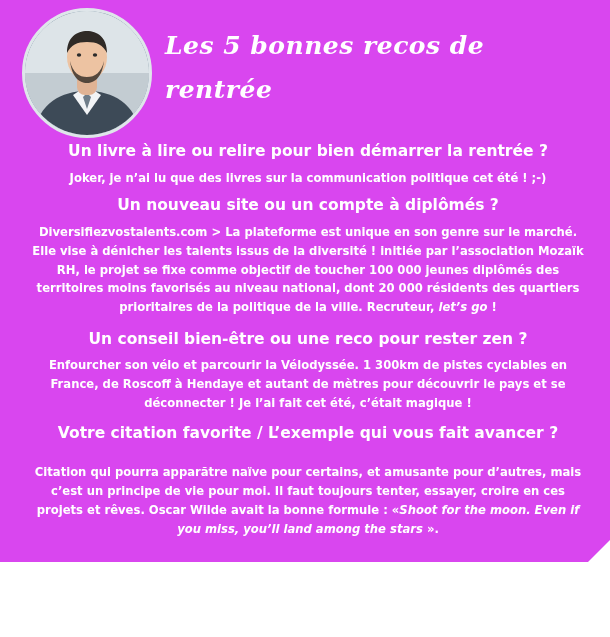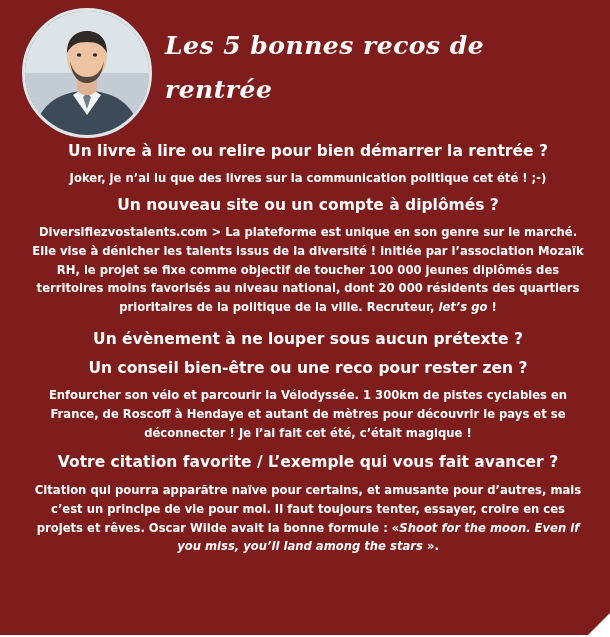--- a/index.html
+++ b/index.html
@@ -9,22 +9,22 @@
   body {
     width: 610px;
     height: 637px;
     background: #ffffff;
     font-family: "DejaVu Sans", sans-serif;
     overflow: hidden;
   }
   .card {
     position: relative;
     width: 610px;
-    height: 635px;
-    background: #7f1d1d;
+    height: 562px;
+    background: #d946ef;
     box-sizing: border-box;
     overflow: hidden;
   }
   
   .corner-cut {
     position: absolute;
     right: -2px;
     bottom: -2px;
     width: 0;
     height: 0;
@@ -92,21 +92,21 @@
     max-width: 560px;
   }
   .a em {
     font-style: italic;
   }
   .a .link {
     display: block;
   }
   .block.spaced { margin-bottom: 13px; }
   .block.tight { margin-bottom: 11px; }
-  .block-last .q { margin-bottom: 9px; }
+  .block-last .q { margin-bottom: 21px; }
 </style>
 </head>
 <body>
 
 <div class="card">
 
   <div class="header">
 
     <div class="avatar">
       <svg width="124" height="124" viewBox="0 0 124 124" aria-hidden="true">
@@ -151,21 +151,20 @@
       <p class="q">Un livre à lire ou relire pour bien démarrer la rentrée ?</p>
       <p class="a">Joker, je n’ai lu que des livres sur la communication politique cet été !  ;-)</p>
     </div>
 
     <div class="block spaced">
       <p class="q">Un nouveau site ou un compte à diplômés ?</p>
       <p class="a"><span>Diversifiezvostalents.com &gt; La plateforme est unique en son genre sur le marché. Elle vise à dénicher les talents issus de la diversité ! initiée par l’association Mozaïk RH, le projet se fixe comme objectif de toucher 100 000 jeunes diplômés des territoires moins favorisés au niveau national, dont 20 000 résidents des quartiers prioritaires de la politique de la ville. Recruteur, </span><em>let’s go</em><span> !</span></p>
     </div>
 
     <div class="block tight">
-      <p class="q">Un évènement à ne louper sous aucun prétexte ?</p>
     </div>
 
     <div class="block tight">
       <p class="q">Un conseil bien-être ou une reco pour rester zen ?</p>
       <p class="a"><span>Enfourcher son vélo et parcourir la Vélodyssée. 1 300km de pistes cyclables en France, de Roscoff à Hendaye et autant de mètres pour découvrir le pays et se déconnecter ! Je l’ai fait cet été, c’était magique !</span></p>
     </div>
 
     <div class="block block-last">
       <p class="q">Votre citation favorite / L’exemple qui vous fait avancer ?</p>
       <p class="a"><span>Citation qui pourra apparãtre naïve pour certains, et amusante pour d’autres, mais c’est un principe de vie pour moi. Il faut toujours tenter, essayer, croire en ces projets et rêves. Oscar Wilde avait la bonne formule : «</span><em>Shoot for the moon. Even if you miss, you’ll land among the stars</em><span> ».</span></p>

